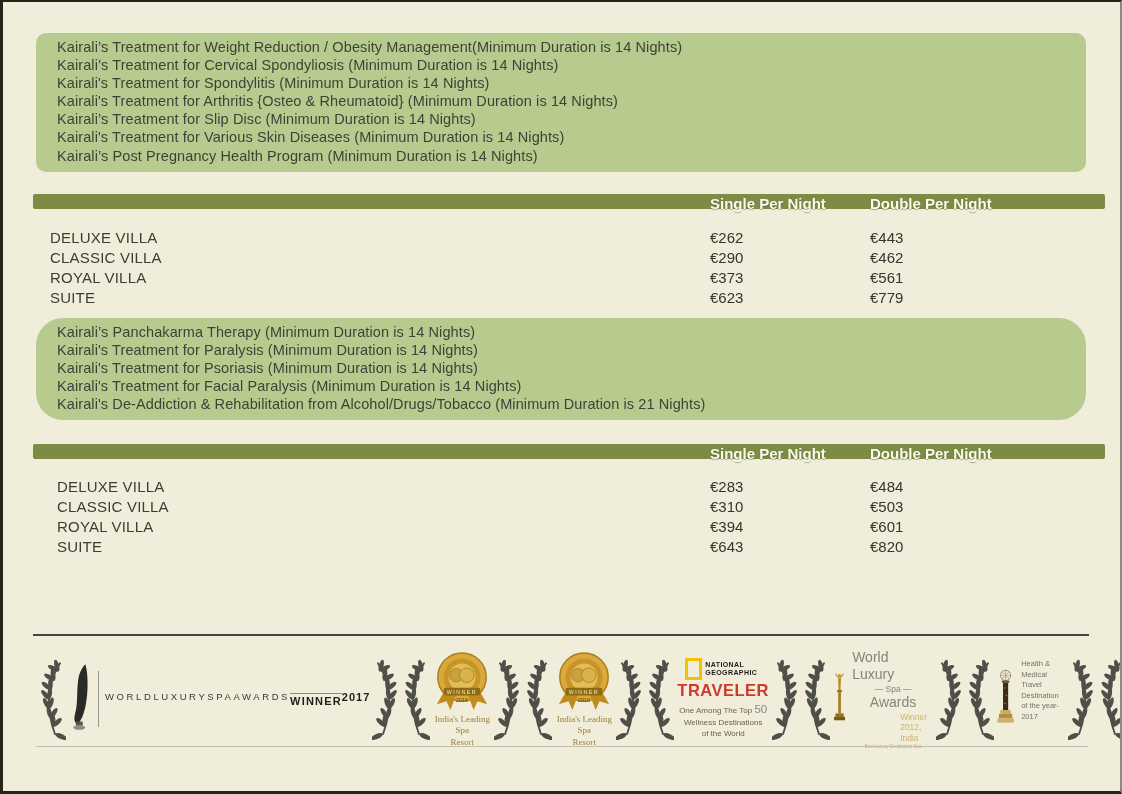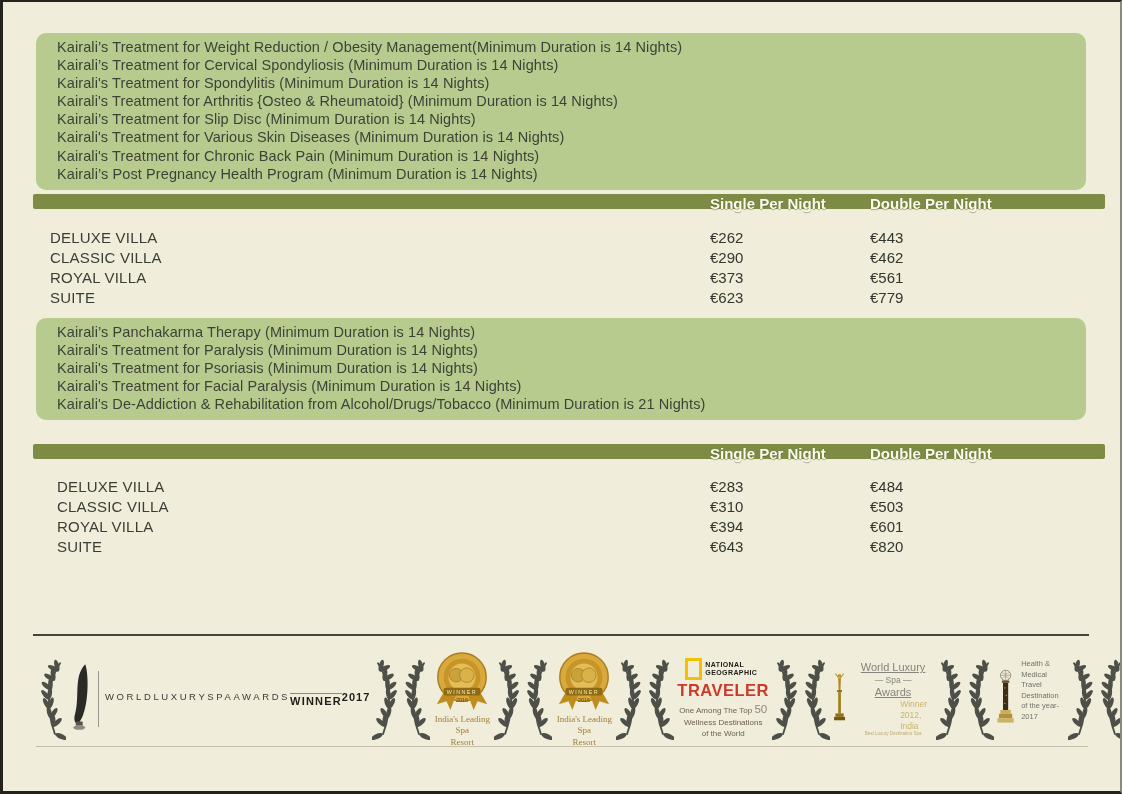--- a/index.html
+++ b/index.html
@@ -10,21 +10,21 @@
     border-color:#24241d #8b8a7d #24241d #24241d;
     font-family:"Liberation Sans","DejaVu Sans",sans-serif;
     overflow:hidden;
   }
   
   .treatbox{
     position:absolute;left:33px;width:1019px;background:#b7cb8f;
     border-radius:10px;padding:5px 10px 7px 21px;
   }
   .treatbox.b1{top:31px;}
-  .treatbox.b2{top:316px;}
+  .treatbox.b2{top:316px;border-radius:27px;}
   .tline{font-size:14.5px;line-height:18.1px;color:#3d4237;letter-spacing:0.1px;white-space:nowrap;}
   
   .band{position:absolute;left:30px;width:1072px;height:15px;background:#7d8b44;border-radius:2px;}
   .band.band1{top:192px;}
   .band.band2{top:442px;}
   .band .h{position:absolute;top:0;line-height:19px;font-weight:bold;font-size:15px;color:#fbfbee;
     text-shadow:0 1px 1px rgba(40,40,20,0.35);white-space:nowrap;}
   .band .h.single{left:677px;}
   .band .h.double{left:837px;}
   
@@ -61,21 +61,21 @@
   .a4-body{display:flex;flex-direction:column;align-items:center;margin:0 3px;}
   .ng-row{display:flex;align-items:center;gap:3px;align-self:flex-start;margin-left:8px;}
   .ng-rect{width:11px;height:16px;border:3px solid #f2c200;}
   .ng-name{font-size:7px;font-weight:bold;color:#1d1d1a;line-height:1.15;letter-spacing:0.4px;}
   .ng-title{font-size:16.5px;font-weight:bold;color:#cb3a2a;letter-spacing:0.5px;margin:1px 0 2px 0;}
   .ng-sub{font-size:8px;color:#6e614e;text-align:center;line-height:1.35;}
   .ng-sub .big50{font-size:11.5px;color:#8a8a80;}
   
   .a5-body{display:flex;align-items:center;gap:5px;margin:0 2px;}
   .a5-text{display:flex;flex-direction:column;align-items:center;line-height:1.25;}
-  .a5-l1,.a5-l3{font-size:11px;color:#85857d;text-decoration:underline;}
+  .a5-l1,.a5-l3{font-size:14px;color:#85857d;}
   .a5-l2{font-size:8.5px;color:#85857d;}
   .a5-l4{font-size:8.5px;color:#cdb469;margin-left:48px;}
   .a5-l5{font-size:4.5px;color:#bcab79;}
   
   .a6-body{display:flex;align-items:flex-start;gap:6px;margin:0 2px;}
   .a6-text{font-size:7.5px;color:#72726a;line-height:1.4;}
   
   .a7-body{display:flex;flex-direction:column;align-items:center;margin:0 2px;
     font-family:"Liberation Serif","DejaVu Serif",serif;line-height:1.02;}
   .a7-top{font-size:7.5px;color:#c9a227;margin-bottom:1px;}
@@ -112,21 +112,20 @@
     </defs>
   </svg>
 
   <div class="treatbox b1">
     <div class="tline">Kairali’s Treatment for Weight Reduction / Obesity Management(Minimum Duration is 14 Nights)</div>
     <div class="tline">Kairali’s Treatment for Cervical Spondyliosis (Minimum Duration is 14 Nights)</div>
     <div class="tline">Kairali's Treatment for Spondylitis (Minimum Duration is 14 Nights)</div>
     <div class="tline">Kairali's Treatment for Arthritis {Osteo &amp; Rheumatoid} (Minimum Duration is 14 Nights)</div>
     <div class="tline">Kairali’s Treatment for Slip Disc (Minimum Duration is 14 Nights)</div>
     <div class="tline">Kairali's Treatment for Various Skin Diseases (Minimum Duration is 14 Nights)</div>
-    <div class="tline">Kairali's Treatment for Chronic Back Pain (Minimum Duration is 14 Nights)</div>
     <div class="tline">Kairali’s Post Pregnancy Health Program (Minimum Duration is 14 Nights)</div>
   </div>
 
   <div class="band band1">
     <span class="h single">Single Per Night</span>
     <span class="h double">Double Per Night</span>
   </div>
 
   <div class="rows t1">
     <div class="row">

